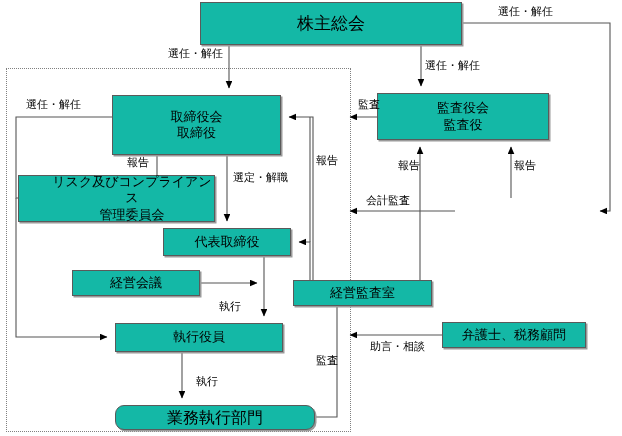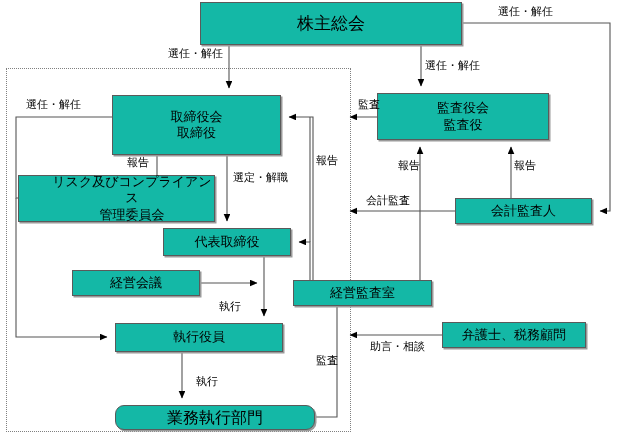--- a/index.html
+++ b/index.html
@@ -104,21 +104,20 @@
 
   <div class="box b-shadow" style="left:112px;top:95px;width:169px;height:60px;font-size:13px;">取締役会
 取締役</div>
 
   <div class="box b-shadow" style="left:377px;top:93px;width:172px;height:47px;font-size:13px;">監査役会
 監査役</div>
 
   <div class="box b-shadow" style="left:18px;top:175px;width:197px;height:47px;font-size:13px;padding-left:31px;">リスク及びコンプライアンス
 管理委員会</div>
 
-  <div class="box b-shadow" style="left:455px;top:198px;width:137px;height:26px;font-size:13px;">会計監査人</div>
 
   <div class="box b-shadow" style="left:72px;top:270px;width:128px;height:26px;font-size:13px;">経営会議</div>
 
   <div class="box b-shadow" style="left:163px;top:228px;width:128px;height:28px;font-size:13px;">代表取締役</div>
 
   <div class="box b-shadow" style="left:293px;top:280px;width:139px;height:26px;font-size:13px;">経営監査室</div>
 
   <div class="box b-shadow" style="left:115px;top:323px;width:168px;height:29px;font-size:13px;">執行役員</div>
 
   <div class="box b-shadow" style="left:442px;top:322px;width:144px;height:26px;font-size:13px;">弁護士、税務顧問</div>

